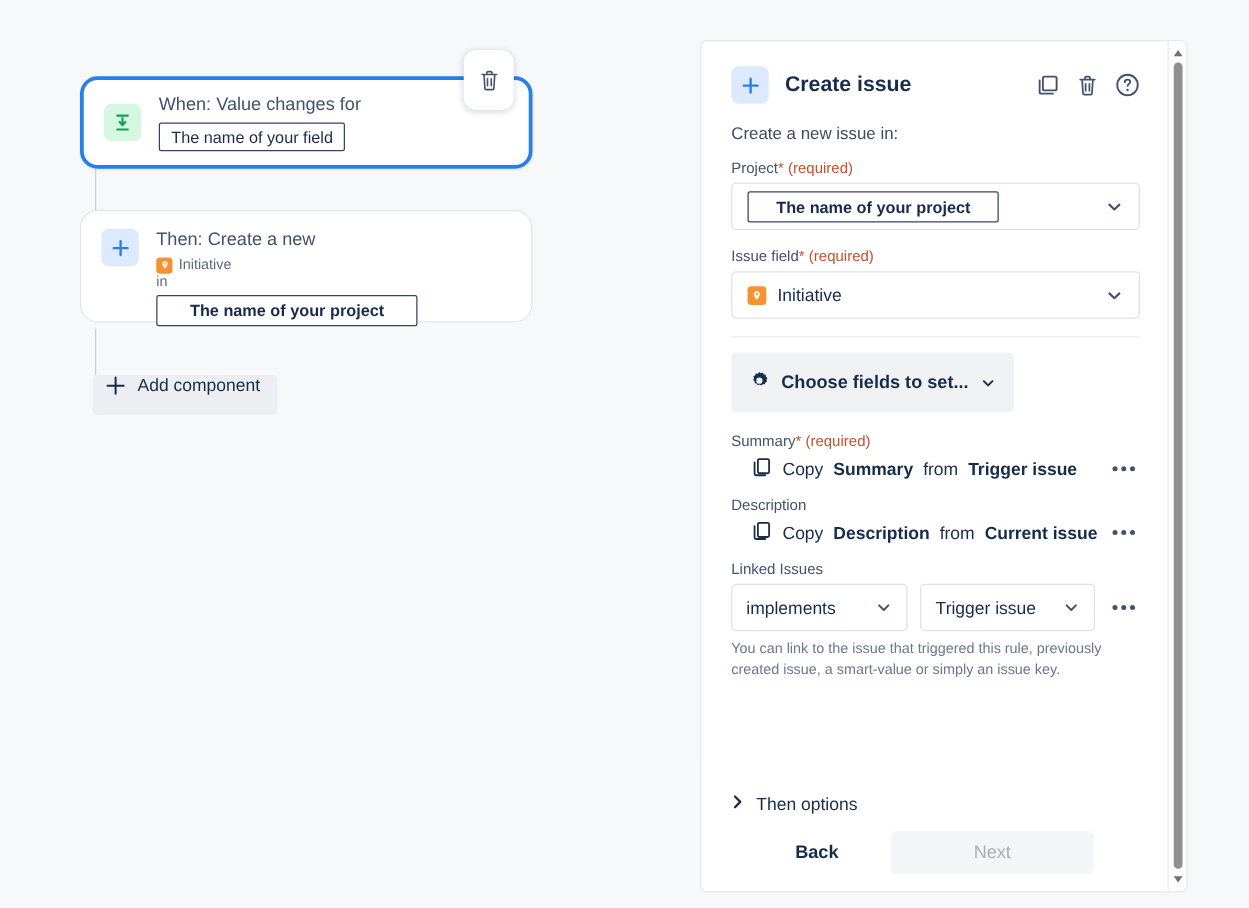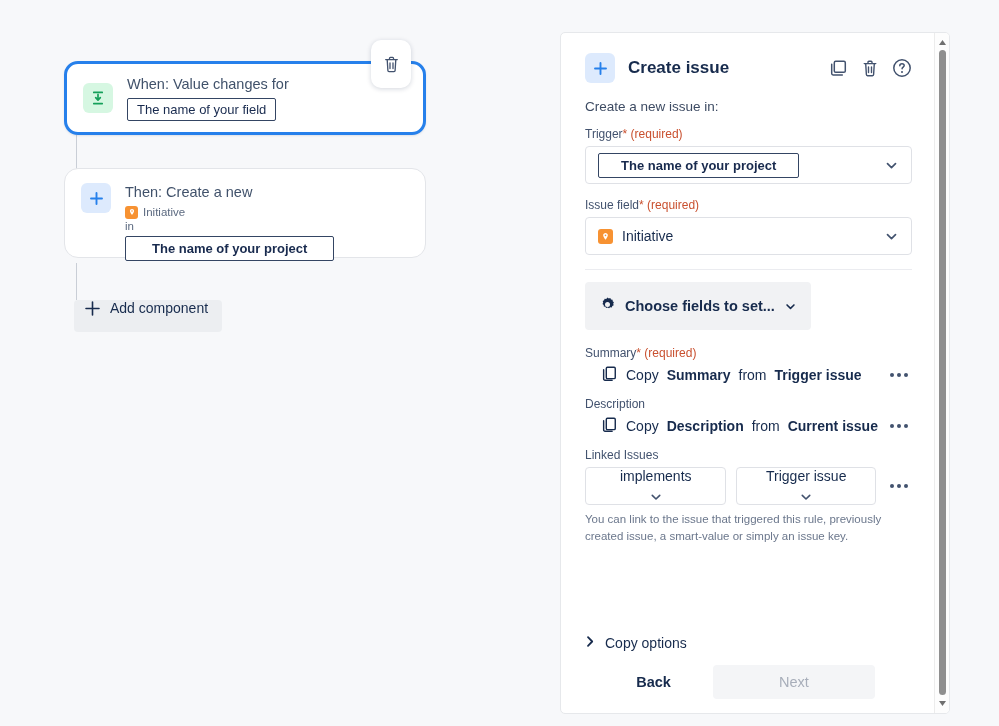--- a/index.html
+++ b/index.html
@@ -132,21 +132,21 @@
   .field-group { margin-bottom: 12px; }
   .smart-row { display: flex; align-items: center; padding-left: 16px; margin-top: 3px; }
   .smart-text { flex: 1; font-size: 14px; color: #172b4d; display: flex; align-items: center; gap: 8px; }
   .smart-text b { font-weight: 700; }
   .dots { display: flex; gap: 3px; padding: 6px 4px; cursor: pointer; }
   .dots i { width: 4px; height: 4px; border-radius: 50%; background: #42526e; display: block; }
 
   .linked-row { display: flex; align-items: center; gap: 10px; }
   .linked-sel {
     height: 38px; border: 1px solid #dfe1e6; border-radius: 4px; background: #fff;
-    display: flex; align-items: center; padding: 0 11px; cursor: pointer; flex-direction: column;
+    display: flex; align-items: center; padding: 0 11px; cursor: pointer;
   }
   .linked-sel .val { font-size: 14px; color: #172b4d; flex: 1; }
   .linked-a { width: 145px; }
   .linked-b { width: 143px; }
 
   .help-text { font-size: 11.5px; color: #6b778c; line-height: 1.45; margin-top: 6px; }
 
   .more-options {
     position: absolute; left: 24px; top: 602px;
     display: flex; align-items: center; gap: 9px;
@@ -273,21 +273,21 @@
               <circle cx="10" cy="14" r="1" fill="#42526e"></circle>
             </svg>
           </span>
         </div>
       </div>
 
       <div class="lead">Create a new issue in:</div>
 
       
       <div class="field-label">
-        <span>Trigger</span><span class="req-star">*</span> <span class="req">(required)</span>
+        <span>Project</span><span class="req-star">*</span> <span class="req">(required)</span>
       </div>
       <div class="select-box">
         <div class="val">
           <span class="token" style="margin-top:0;padding:4px 22px;font-weight:600;">The name of your project</span>
         </div>
         <span class="chev">
           <svg width="15" height="15" viewBox="0 0 15 15" fill="none">
               <path d="M3.5 5.7L7.5 9.6l4-3.9" stroke="#42526e" stroke-width="1.7" stroke-linecap="round" stroke-linejoin="round"></path>
             </svg>
         </span>
@@ -411,21 +411,21 @@
         <div class="help-text">You can link to the issue that triggered this rule, previously created issue, a smart-value or simply an issue key.</div>
       </div>
 
       
       <div class="more-options">
         <span>
           <svg width="11" height="13" viewBox="0 0 11 13" fill="none">
               <path d="M3 2.2L7.2 6.5 3 10.8" stroke="#172b4d" stroke-width="1.8" stroke-linecap="round" stroke-linejoin="round"></path>
             </svg>
         </span>
-        <span>Copy options</span>
+        <span>Then options</span>
       </div>
 
       
       <div class="footer">
         <button class="btn-back">Back</button>
         <button class="btn-next">Next</button>
       </div>
     </div>
 
     <div class="scrollbar">

